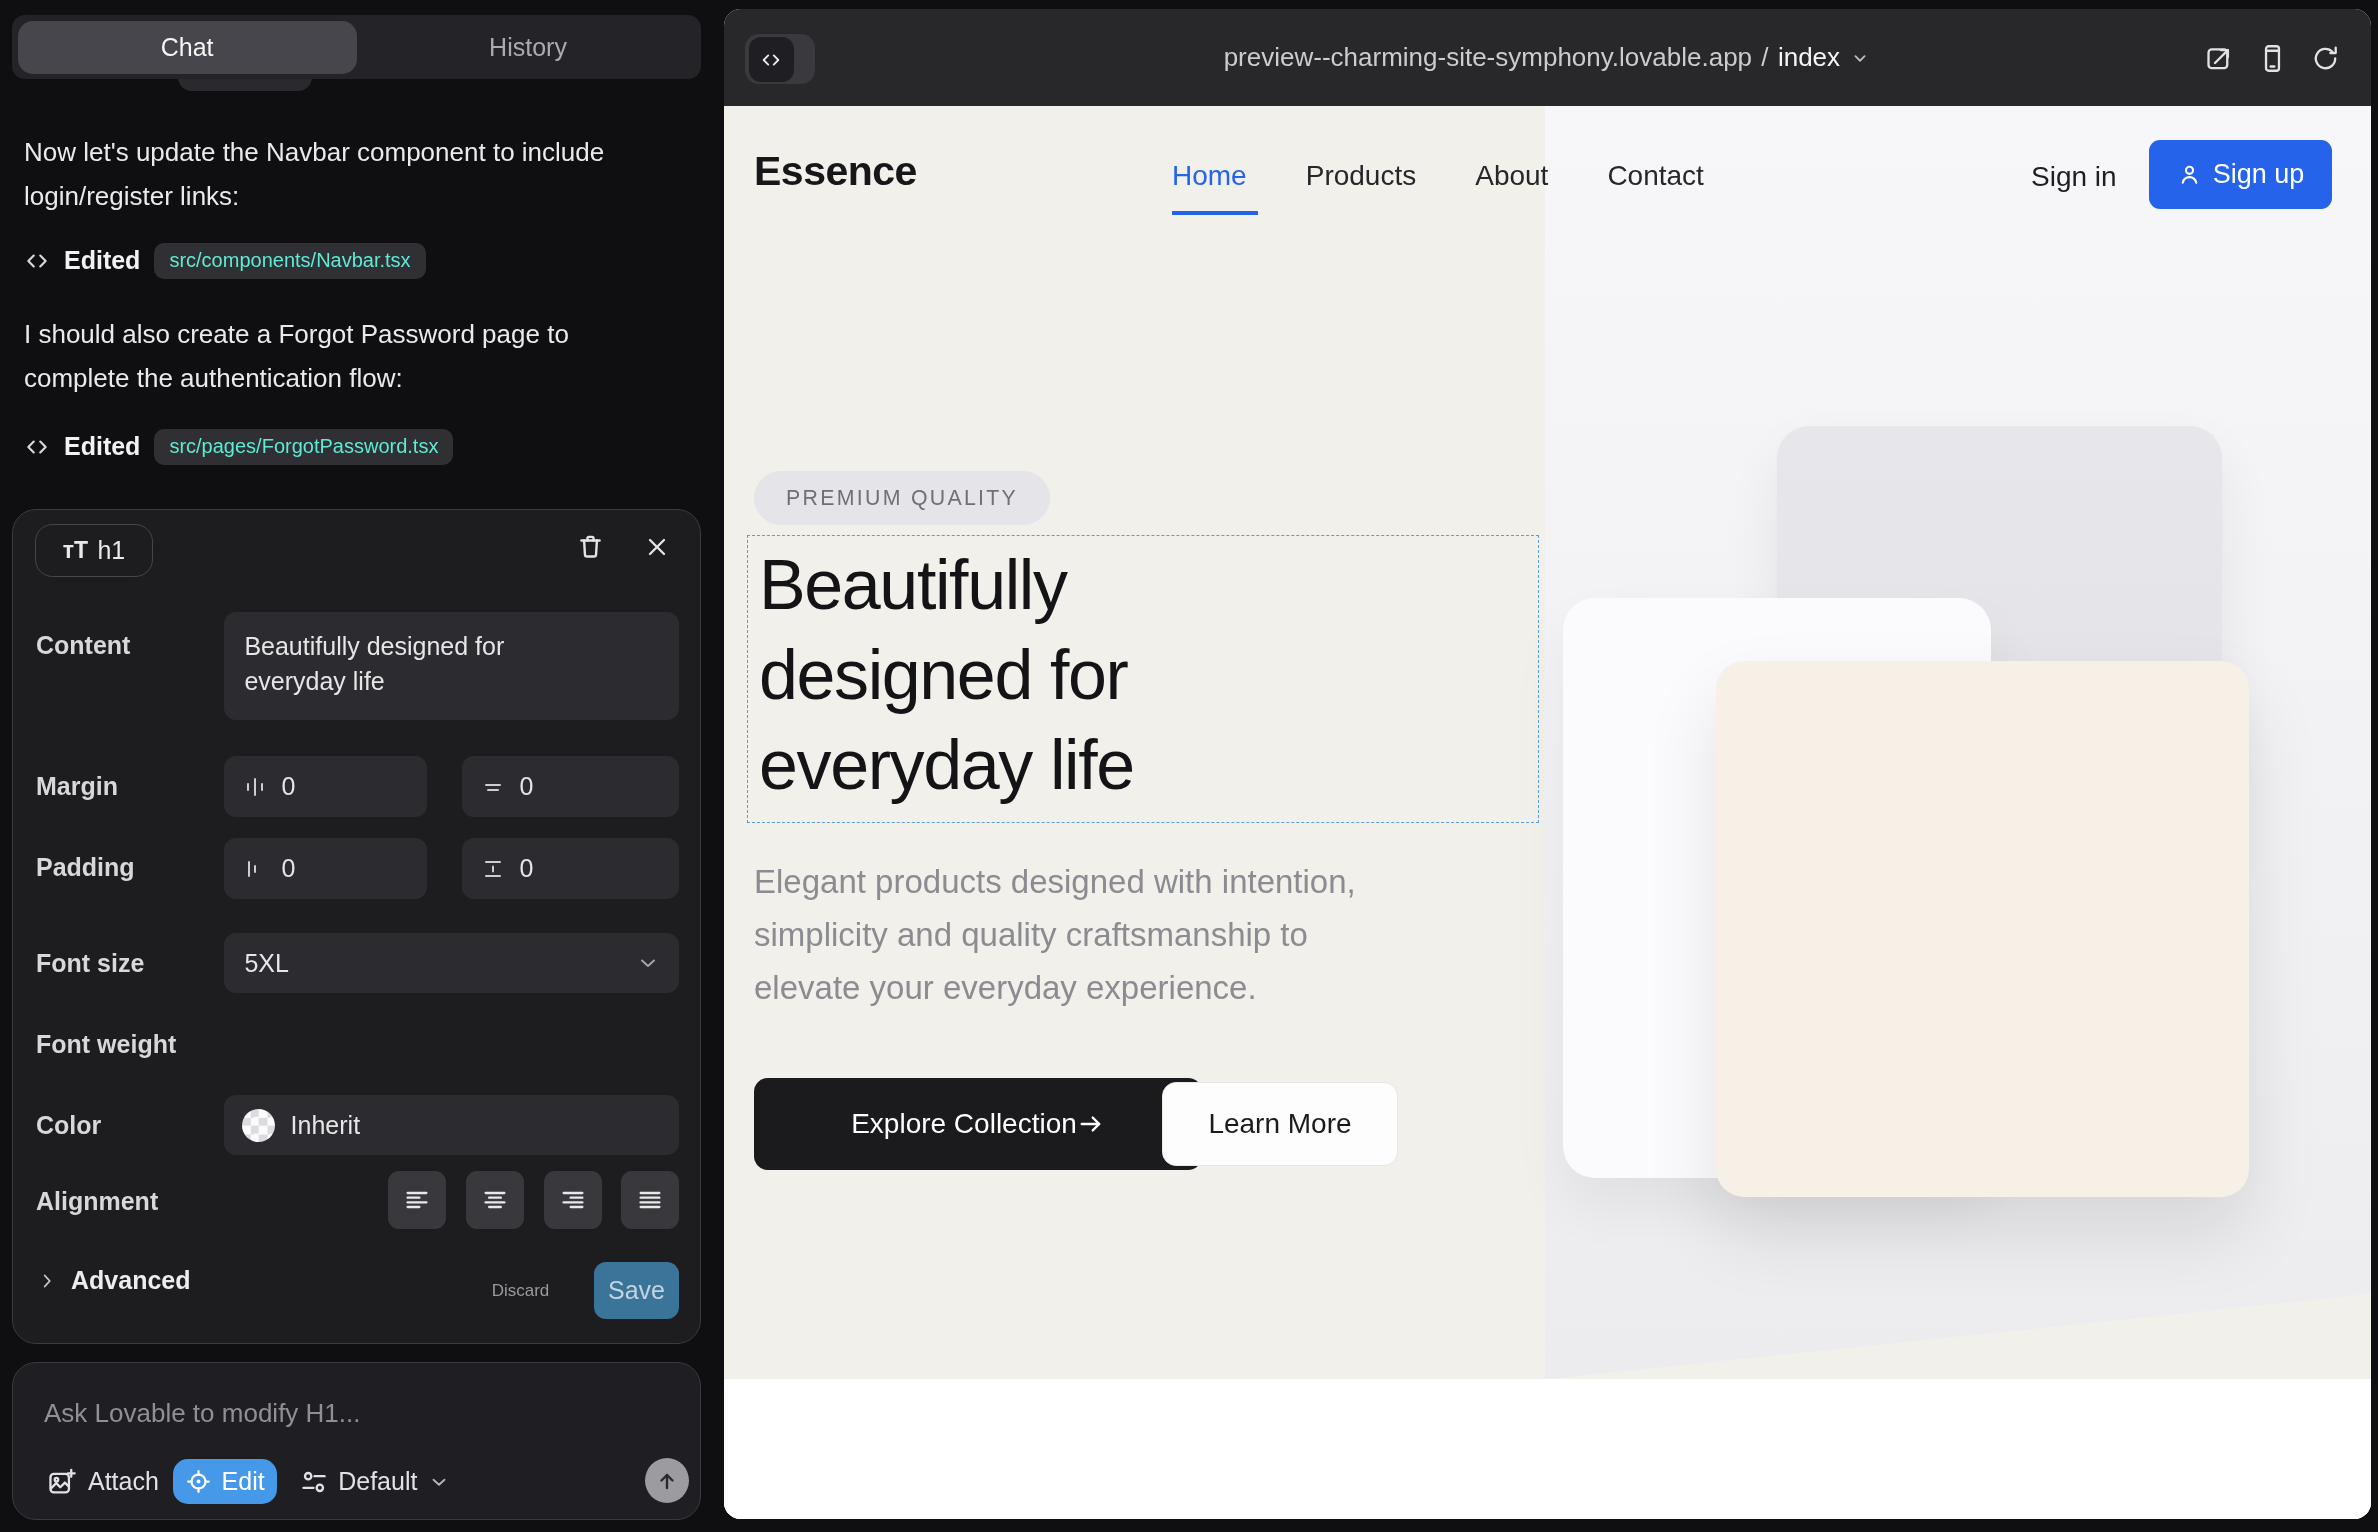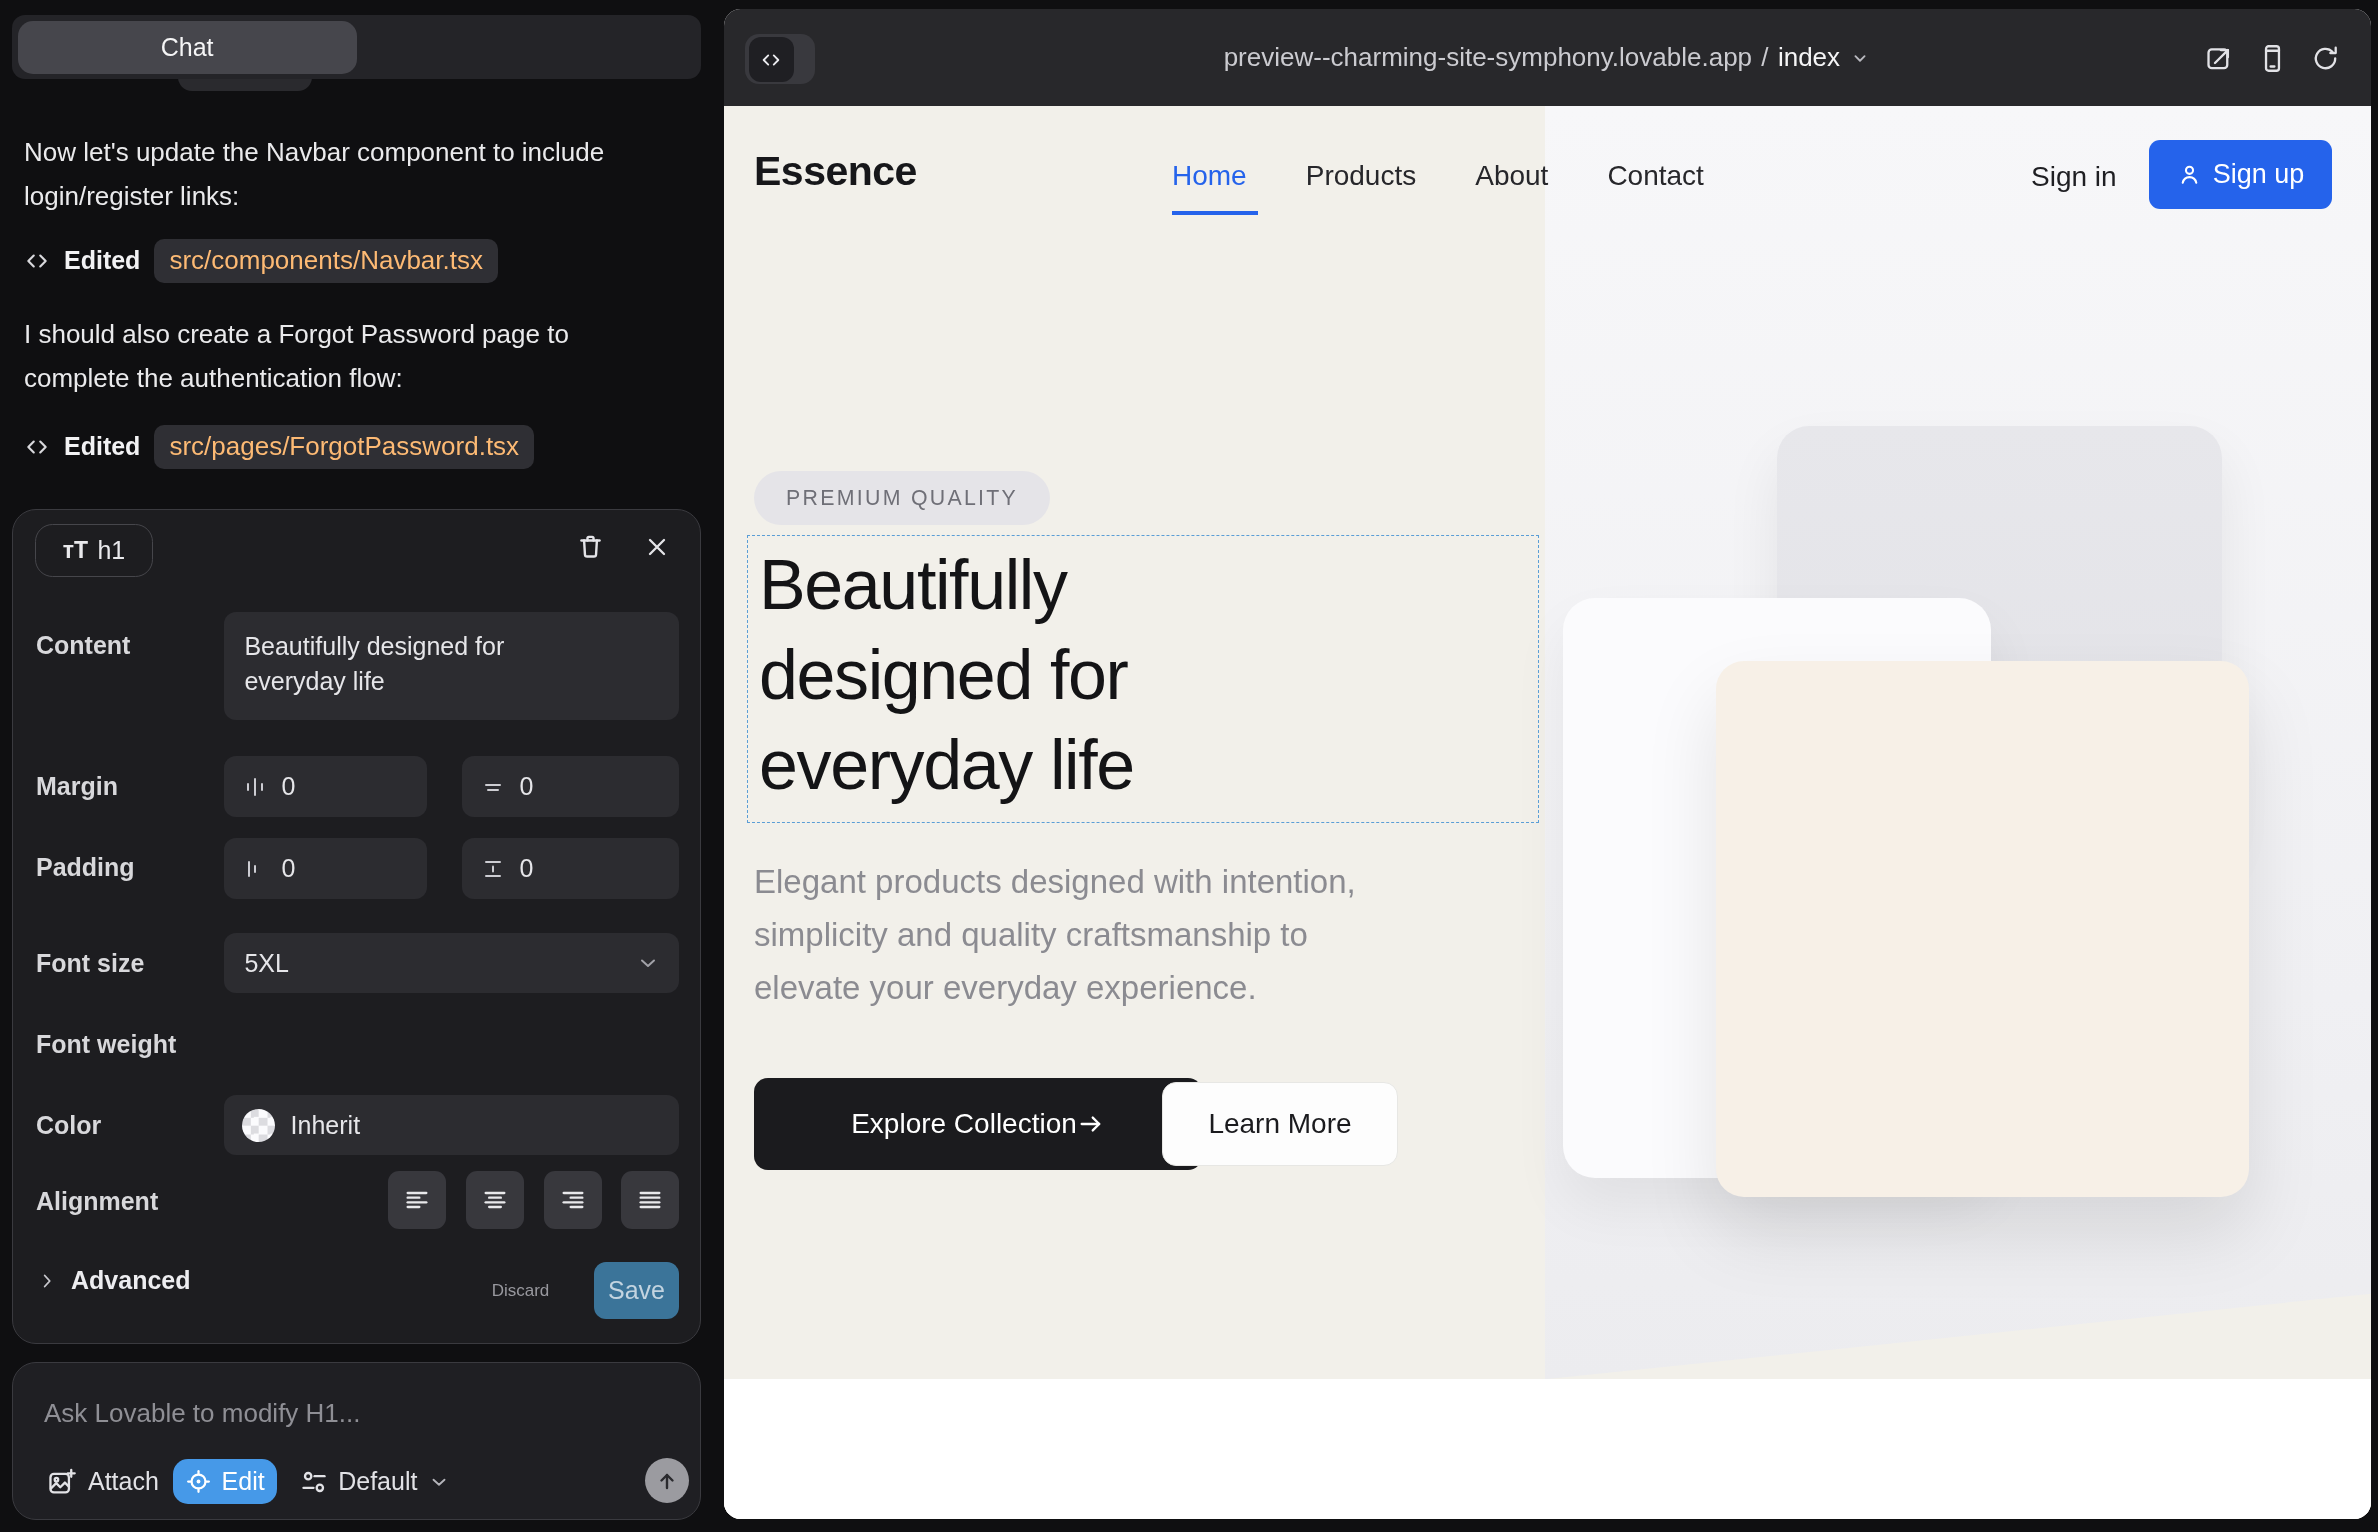--- a/index.html
+++ b/index.html
@@ -15,21 +15,21 @@
     border-radius:15px;display:flex;align-items:center;justify-content:center;
     font-size:25px;color:#f5f5f6;font-weight:500;}
   .tab-idle{position:absolute;left:348px;top:5.6px;width:336px;height:53px;display:flex;
     align-items:center;justify-content:center;font-size:25px;color:#aaaab1;}
   .scroll-chip{left:178px;top:54px;width:134px;height:37px;background:#2a2a2e;border-radius:14px;
     z-index:1;display:flex;align-items:flex-end;justify-content:center;color:#85858c;
     font-size:22px;letter-spacing:5.6px;padding-bottom:1.9px;box-sizing:border-box;}
   .msg{width:603px;font-size:26px;line-height:44px;color:#eaeaec;}
   .edited-row{display:flex;align-items:center;gap:14px;height:43px;}
   .edited-label{font-size:25px;font-weight:700;color:#f2f2f4;}
-  .file-chip{background:#2f2f34;border-radius:10px;padding:6.5px 15px;font-size:26px;color:#fdba74;}
+  .file-chip{background:#2f2f34;border-radius:10px;padding:6.5px 15px;font-size:20px;color:#5eead4;}
 
   
   .panel{left:12px;top:509px;width:689px;height:835px;background:#1d1d20;
     border:1.9px solid #3a3a3f;border-radius:24px;box-sizing:border-box;z-index:3;}
   .tag-pill{position:absolute;left:22px;top:14px;width:118px;height:53px;border:1.9px solid #46464b;
     border-radius:17.6px;display:flex;align-items:center;justify-content:center;gap:9.3px;
     color:#e9e9ec;box-sizing:border-box;}
   .tt{font-size:23px;font-weight:600;}
   .tag-name{font-size:25px;font-weight:500;}
   .icon-btn{position:absolute;width:43px;height:43px;display:flex;align-items:center;
@@ -109,20 +109,21 @@
 </style>
 </head>
 <body>
 
 <div class="stage">
 
   <div class="abs scroll-chip">··</div>
 
   <div class="abs tabs">
     <div class="tab-active">Chat</div>
+    <div class="tab-idle">History</div>
   </div>
 
   <div class="abs msg" style="left:24px;top:130px;">Now let's update the Navbar component to include login/register links:</div>
 
   <div class="abs edited-row" style="left:24px;top:239px;">
     <span style="color:#d8d8dc;">
       <svg class="ico" width="26" height="26" viewBox="0 0 24 24">
           <polyline points="9 7 4 12 9 17"></polyline>
           <polyline points="15 7 20 12 15 17"></polyline>
         </svg>

